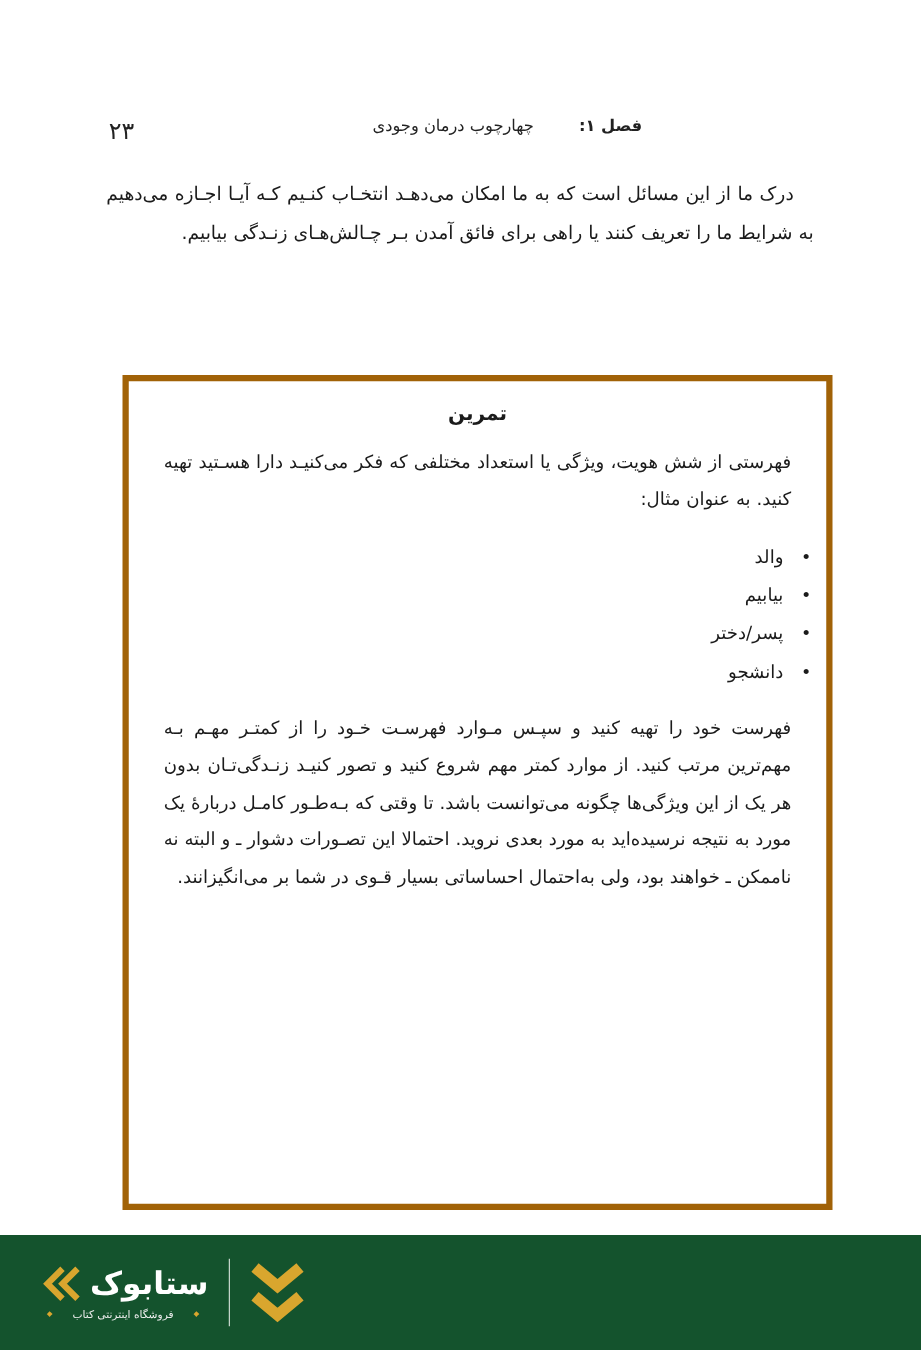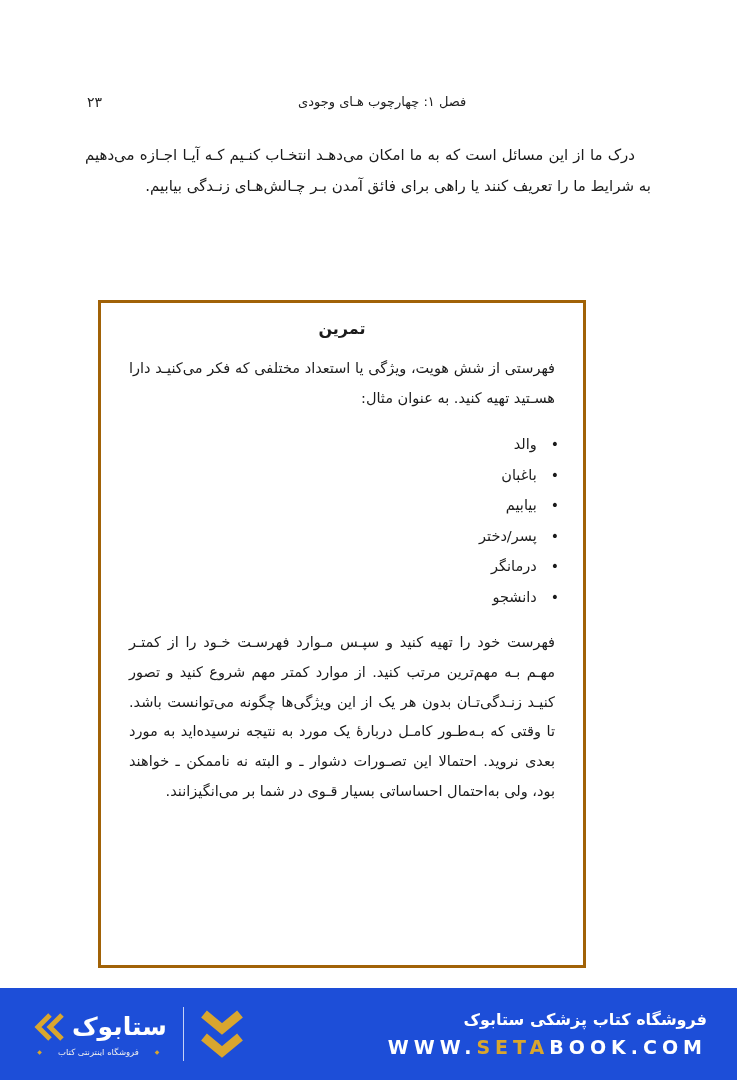--- a/index.html
+++ b/index.html
@@ -8,71 +8,71 @@
     background: #ffffff;
     font-family: "DejaVu Sans", sans-serif;
     color: #1b1b1b;
     overflow: hidden;
   }
   .page { position: relative; width: 737px; height: 1080px; background: #ffffff; }
 
   
   .page-number {
     position: absolute; top: 94px; left: 87px;
-    font-size: 14px; color: #222;
+    font-size: 19px; color: #222;
   }
   .chapter-heading {
     position: absolute; top: 94px; left: 298px;
     direction: rtl; font-size: 13px; color: #222; white-space: nowrap;
   }
-  .chapter-heading b { font-weight: normal; }
+  .chapter-heading b { font-weight: bold; margin-left: 32px; }
 
   
   .intro {
     position: absolute; top: 140px; left: 85px; width: 566px;
     margin: 0;
     direction: rtl; text-align: justify;
     font-size: 15px; line-height: 2.05;
     text-indent: 16px;
   }
 
   
   .exercise-box {
     position: absolute; top: 300px; left: 98px;
-    width: 488px; height: 668px;
+    width: 568px; height: 668px;
     box-sizing: border-box;
-    border: 3px solid #a16207;
+    border: 5px solid #a16207;
     padding: 12px 12px;
     direction: rtl;
     overflow: hidden;
   }
   .exercise-title {
     text-align: center; font-weight: bold;
     font-size: 16px; margin: 4px 0 12px 0;
   }
   .exercise-box p {
     margin: 16px; text-align: justify;
     font-size: 14.5px; line-height: 2.05;
   }
   .exercise-list {
-    list-style: none; margin: 14px 12px 16px 0; padding: 0;
+    list-style: none; margin: 14px 0 16px 0; padding: 0;
   }
   .exercise-list li {
     font-size: 14.5px; line-height: 2.1;
   }
   .exercise-list li .bullet {
     display: inline-block; margin-left: 14px; font-size: 14px;
   }
   .para-indent { text-indent: 15px; }
 
   
   .footer {
     position: absolute; left: 0; bottom: 0;
     width: 737px; height: 92px;
-    background: #1d4ed8;
+    background: #14532d;
     box-sizing: border-box;
     display: flex; align-items: center;
     padding: 0 30px;
   }
   .logo-group { display: flex; align-items: center; }
   .logo-mark { display: flex; flex-direction: column; align-items: center; }
   .logo-row { display: flex; align-items: center; gap: 6px; }
   .logo-text { color: #ffffff; font-size: 25px; font-weight: bold; line-height: 1; }
   .logo-tagline-row { display: flex; align-items: center; gap: 16px; margin-top: 5px; }
   .logo-tagline { color: #eeeeee; font-size: 8.5px; letter-spacing: 0.5px; }
@@ -96,34 +96,32 @@
 </style>
 </head>
 <body>
 
 <div class="page">
 
   <span class="page-number">۲۳</span>
 
   <div class="chapter-heading">
     <b>فصل ۱:</b>
-    <span>چهارچوب هـای وجودی</span>
+    <span>چهارچوب درمان وجودی</span>
   </div>
 
   <p class="intro">درک ما از این مسائل است که به ما امکان می‌دهـد انتخـاب کنـیم کـه آیـا اجـازه می‌دهیم به شرایط ما را تعریف کنند یا راهی برای فائق آمدن بـر چـالش‌هـای زنـدگی بیابیم.</p>
 
   <div class="exercise-box">
     <div class="exercise-title">تمرین</div>
     <p>فهرستی از شش هویت، ویژگی یا استعداد مختلفی که فکر می‌کنیـد دارا هسـتید تهیه کنید. به عنوان مثال:</p>
     <ul class="exercise-list">
       <li><span class="bullet">•</span><span>والد</span></li>
-      <li><span class="bullet">•</span><span>باغبان</span></li>
       <li><span class="bullet">•</span><span>بیابیم</span></li>
       <li><span class="bullet">•</span><span>پسر/دختر</span></li>
-      <li><span class="bullet">•</span><span>درمانگر</span></li>
       <li><span class="bullet">•</span><span>دانشجو</span></li>
     </ul>
     <p>فهرست خود را تهیه کنید و سپـس مـوارد فهرسـت خـود را از کمتـر مهـم بـه مهم‌ترین مرتب کنید. از موارد کمتر مهم شروع کنید و تصور کنیـد زنـدگی‌تـان بدون هر یک از این ویژگی‌ها چگونه می‌توانست باشد. تا وقتی که بـه‌طـور کامـل دربارهٔ یک مورد به نتیجه نرسیده‌اید به مورد بعدی نروید. احتمالا این تصـورات دشوار ـ و البته نه ناممکن ـ خواهند بود، ولی به‌احتمال احساساتی بسیار قـوی در شما بر می‌انگیزانند.</p>
   </div>
 
   <footer class="footer">
     <div class="logo-group">
       <div class="logo-mark">
         <div class="logo-row">
           <svg width="36" height="30" viewBox="0 0 36 30">
@@ -137,19 +135,15 @@
           <span class="logo-tagline" dir="rtl">فروشگاه اینترنتی کتاب</span>
           <span class="diamond">◆</span>
         </div>
       </div>
       <div class="footer-divider"></div>
       <svg width="44" height="52" viewBox="0 0 44 52">
         <path d="M4 6 L22 21 L40 6" fill="none" stroke="#D9A62E" stroke-width="9"></path>
         <path d="M4 29 L22 44 L40 29" fill="none" stroke="#D9A62E" stroke-width="9"></path>
       </svg>
     </div>
-    <div class="footer-right">
-      <div class="store-name">فروشگاه کتاب پزشکی ستابوک</div>
-      <div class="site-url"><span>WWW.</span><span class="gold">SETA</span><span>BOOK.COM</span></div>
-    </div>
   </footer>
 
 </div>
 
 </body></html>

